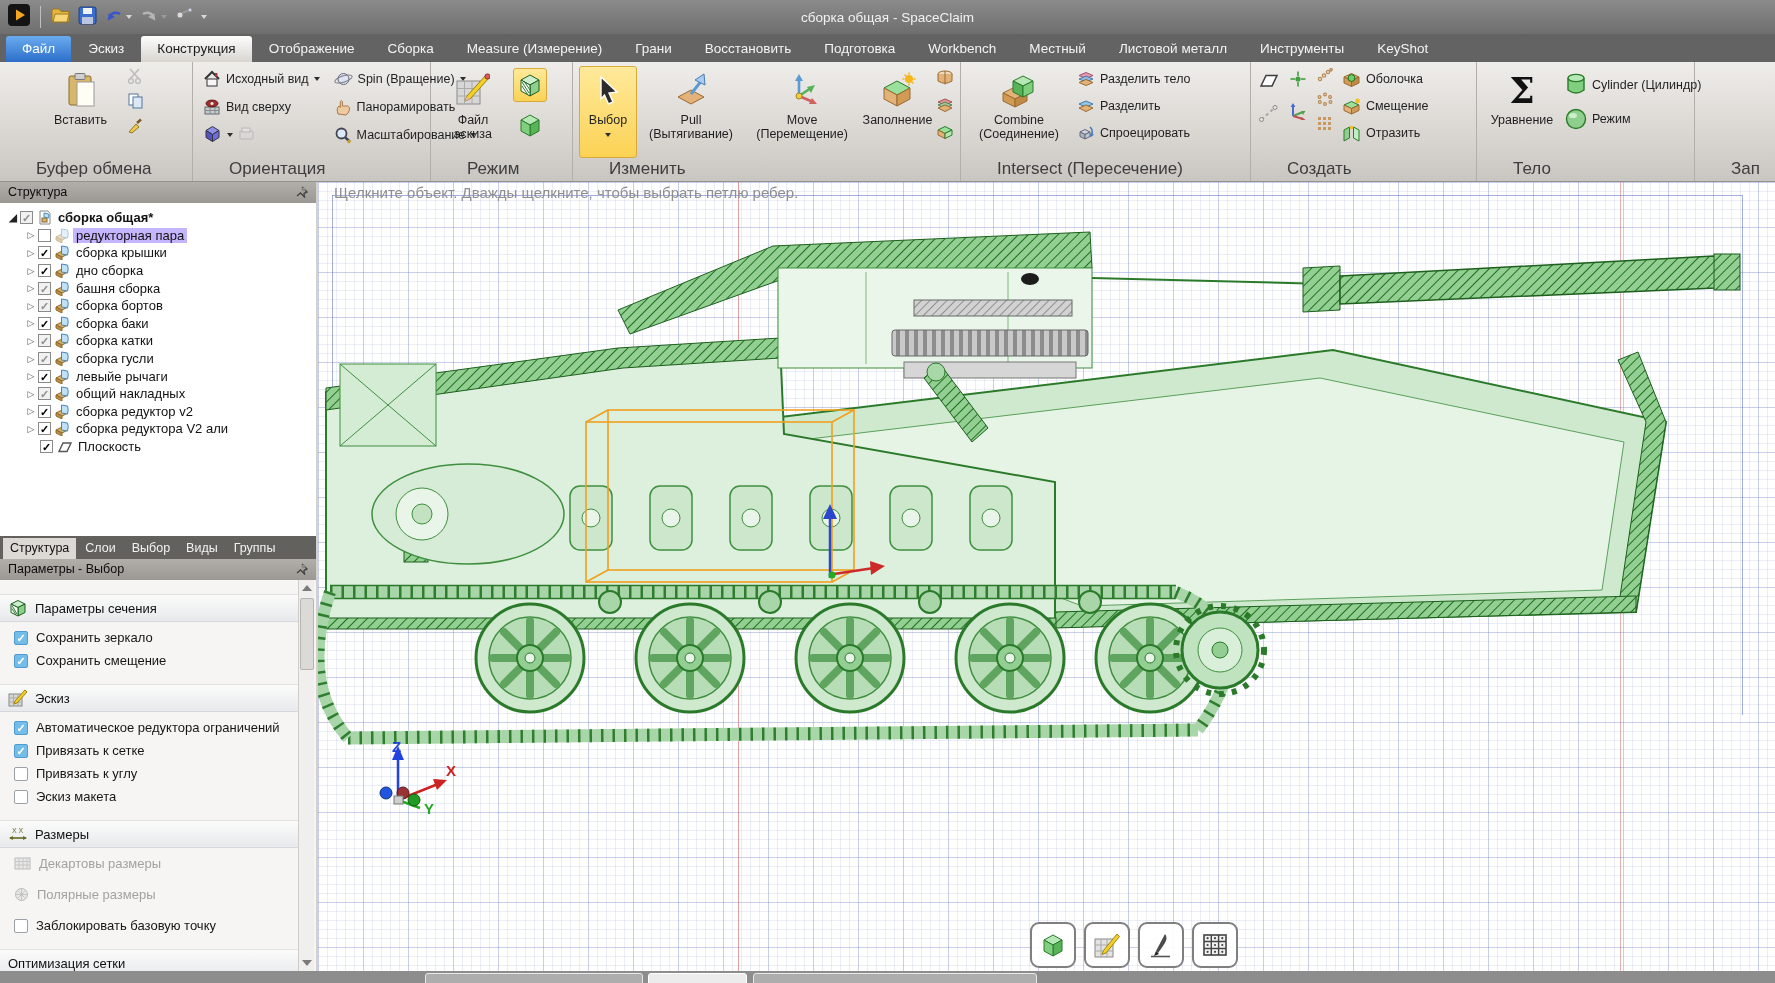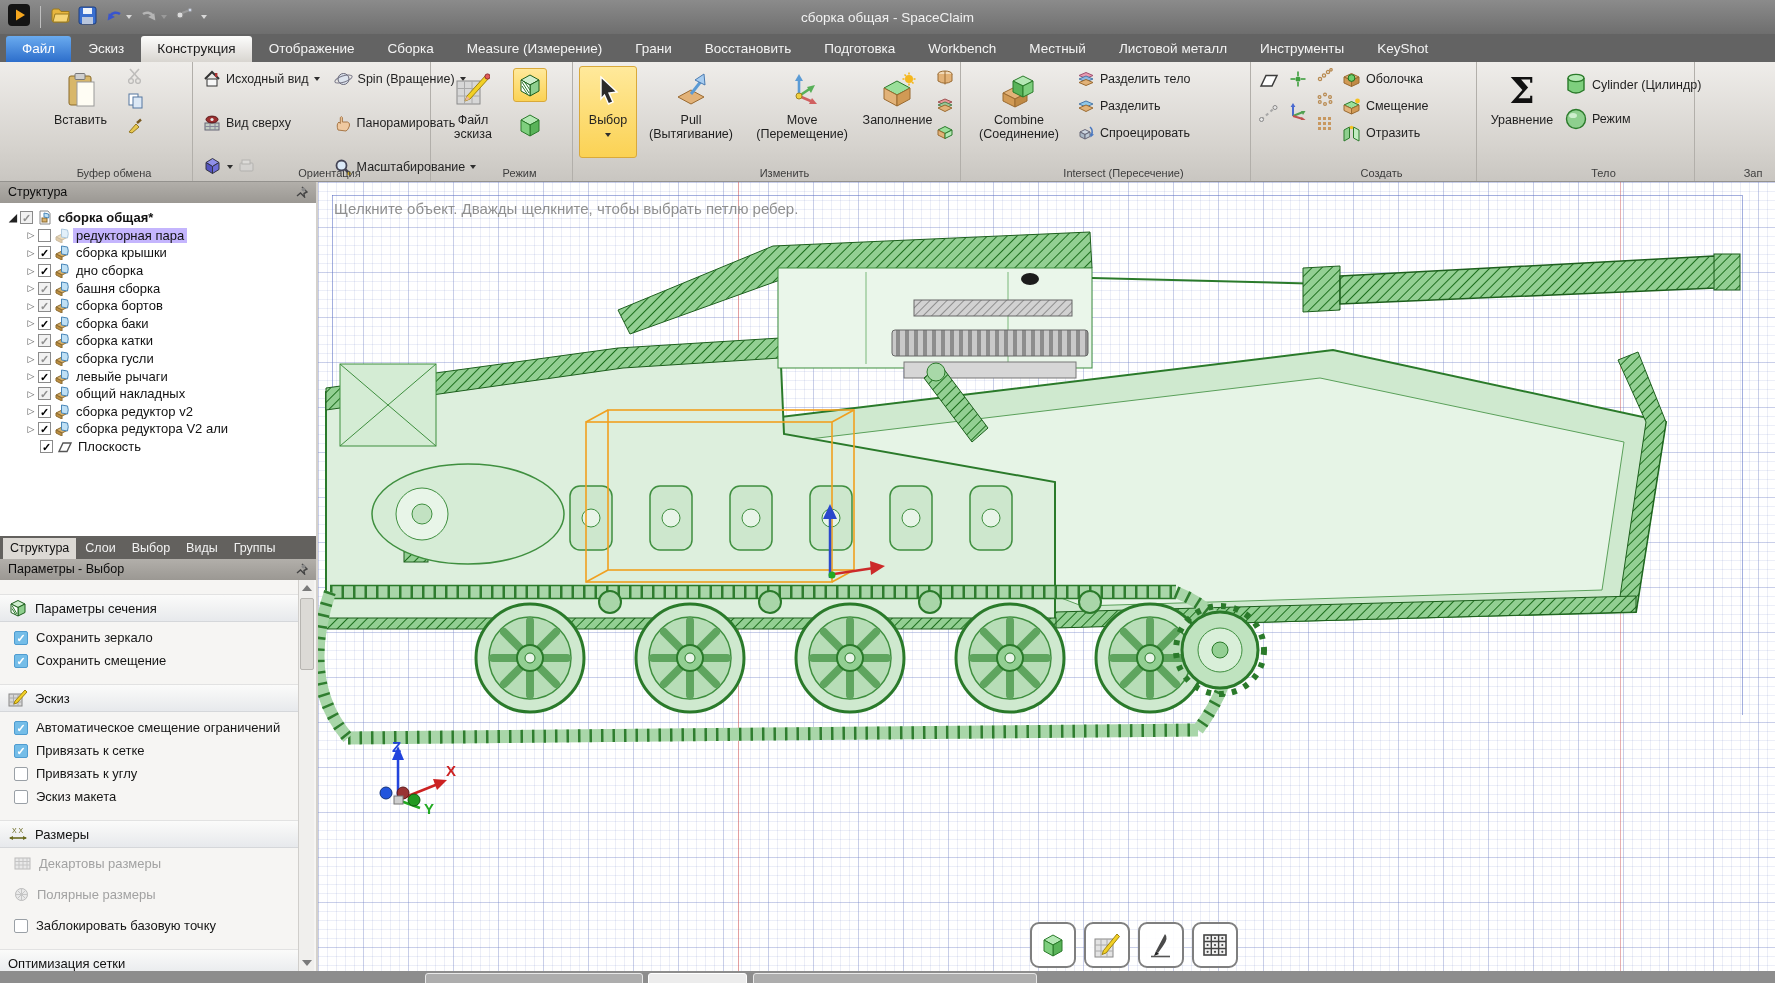--- a/index.html
+++ b/index.html
@@ -17,31 +17,31 @@
   
   .tabbar{position:absolute;left:0;top:34px;width:1775px;height:28px;background:#636363;
     display:flex;align-items:flex-end;padding-left:6px;box-sizing:border-box;gap:1px;}
   .tab{padding:5px 16px 6px;font-size:13.5px;color:#f4f4f4;white-space:nowrap;border-radius:3px 3px 0 0;}
   .tab.file{background:linear-gradient(#6aabef,#2d6ecb);color:#fff;}
   .tab.active{background:linear-gradient(#fdfdfc,#d8d5d0);color:#1a1a1a;}
   
   .ribbon{position:absolute;left:0;top:62px;width:1775px;height:120px;box-sizing:border-box;
     background:linear-gradient(#efedea,#d6d3ce 70%,#c9c6c1);border-bottom:1px solid #94928e;display:flex;}
   .rgroup{position:relative;height:100%;border-right:1px solid #b2afaa;box-sizing:border-box;flex:0 0 auto;}
-  .rgroup-label{position:absolute;left:0;right:0;bottom:2px;text-align:center;font-size:11px;color:#3d3d3d;white-space:nowrap;overflow:hidden;margin-left:36px;}
+  .rgroup-label{position:absolute;left:0;right:0;bottom:2px;text-align:left;font-size:17px;color:#3d3d3d;white-space:nowrap;overflow:hidden;margin-left:36px;}
   .rbody{display:flex;align-items:flex-start;height:100px;padding:4px 6px 0;box-sizing:border-box;gap:6px;}
   .bigbtn{display:flex;flex-direction:column;align-items:center;justify-content:flex-start;
     min-width:58px;padding:3px 5px;border:1px solid transparent;border-radius:3px;
     font-size:12.5px;color:#1f1f1f;text-align:center;line-height:1.15;height:86px;box-sizing:border-box;}
   .bigbtn .bicon{height:40px;display:flex;align-items:center;justify-content:center;margin-bottom:3px;}
   .bigbtn.hl{background:linear-gradient(#ffe99b,#fbd254);border-color:#d9a93a;}
   .sqbtn{width:34px;height:34px;border:1px solid transparent;border-radius:3px;display:flex;align-items:center;justify-content:center;box-sizing:border-box;}
   .sqbtn.hl{background:linear-gradient(#ffe99b,#fbd254);border-color:#d9a93a;}
   .srow{display:flex;align-items:center;gap:5px;font-size:12.5px;color:#1f1f1f;height:26px;white-space:nowrap;}
-  .scol{display:flex;flex-direction:column;justify-content:flex-start;gap:18px;}
+  .scol{display:flex;flex-direction:column;justify-content:flex-start;gap:2px;}
   .icol{display:flex;flex-direction:column;align-items:center;gap:5px;padding-top:2px;}
   .sigma{font-size:36px;font-weight:bold;color:#111;font-family:"DejaVu Serif",serif;line-height:1;}
   
   .sidebar{position:absolute;left:0;top:182px;width:316px;height:801px;background:#edebe8;border-right:2px solid #8f8d89;box-sizing:border-box;}
   .phead{position:absolute;left:0;width:316px;height:21px;background:linear-gradient(#b2afaa,#9b9893);
     color:#0c0c0c;font-size:12.5px;padding:3px 8px;box-sizing:border-box;}
   .phead .pin{position:absolute;right:8px;top:4px;}
   .tree{position:absolute;left:0;top:21px;width:316px;height:333px;background:#fff;overflow:hidden;padding-top:6px;box-sizing:border-box;}
   .trow{display:flex;align-items:center;height:17.6px;font-size:13px;color:#111;padding-left:24px;}
   .trow.root{padding-left:6px;font-weight:bold;}
@@ -74,21 +74,21 @@
   .sbar .dn{bottom:5px;border-top:6px solid #7a7a7a;}
   .sbar .thumb{position:absolute;left:1px;top:18px;width:12px;height:70px;background:#dcdad6;border:1px solid #b7b5b1;border-radius:2px;}
   
   .canvas{position:absolute;left:318px;top:182px;width:1457px;height:790px;background:#fff;overflow:hidden;
     background-image:
       linear-gradient(to right, rgba(120,135,200,.30) 1px, transparent 1px),
       linear-gradient(to bottom, rgba(120,135,200,.30) 1px, transparent 1px),
       linear-gradient(to right, rgba(120,135,200,.14) 1px, transparent 1px),
       linear-gradient(to bottom, rgba(120,135,200,.14) 1px, transparent 1px);
     background-size:45px 45px,45px 45px,9px 9px,9px 9px;}
-  .hint{position:absolute;left:16px;top:18px;font-size:15px;color:#8f8f8f;z-index:5;}
+  .hint{position:absolute;left:16px;top:2px;font-size:15px;color:#8f8f8f;z-index:5;}
   .vline{position:absolute;top:0;bottom:0;width:1px;}
   .red1{left:420px;background:rgba(205,80,80,.55);} .red2{left:1302px;background:rgba(205,80,80,.45);}
   .bound{position:absolute;background:rgba(90,110,195,.55);}
   .model{position:absolute;left:0;top:0;}
   .triad{position:absolute;left:28px;top:556px;}
   .viewbtns{position:absolute;left:712px;top:740px;display:flex;gap:8px;z-index:6;}
   .vbtn{width:42px;height:42px;border:2px solid #7f7f7f;border-radius:9px;background:rgba(255,255,255,.92);
         display:flex;align-items:center;justify-content:center;}
   
   .bstrip{position:absolute;left:0;top:971px;width:1775px;height:12px;background:#8d8d8d;overflow:hidden;}
@@ -820,21 +820,21 @@
       <div class="osec" style="margin-top:12px">
         <svg width="20" height="18">
             <rect x="1" y="5" width="13" height="12" fill="#d7d7d7" stroke="#888"></rect>
             <path d="M1 9 H14 M1 13 H14 M5.5 5 V17 M10 5 V17" stroke="#aaa"></path>
             <polygon points="17,1 19,3 9,14 6,15 7,12" fill="#f2d026" stroke="#a08410"></polygon>
           </svg>
         <span>Эскиз</span>
       </div>
       <div class="orow">
         <span class="ocb checked">✓</span>
-        <span class="olabel">Автоматическое смещение ограничений</span>
+        <span class="olabel">Автоматическое редуктора ограничений</span>
       </div>
       <div class="orow">
         <span class="ocb checked">✓</span>
         <span class="olabel">Привязать к сетке</span>
       </div>
       <div class="orow">
         <span class="ocb">✓</span>
         <span class="olabel">Привязать к углу</span>
       </div>
       <div class="orow">

